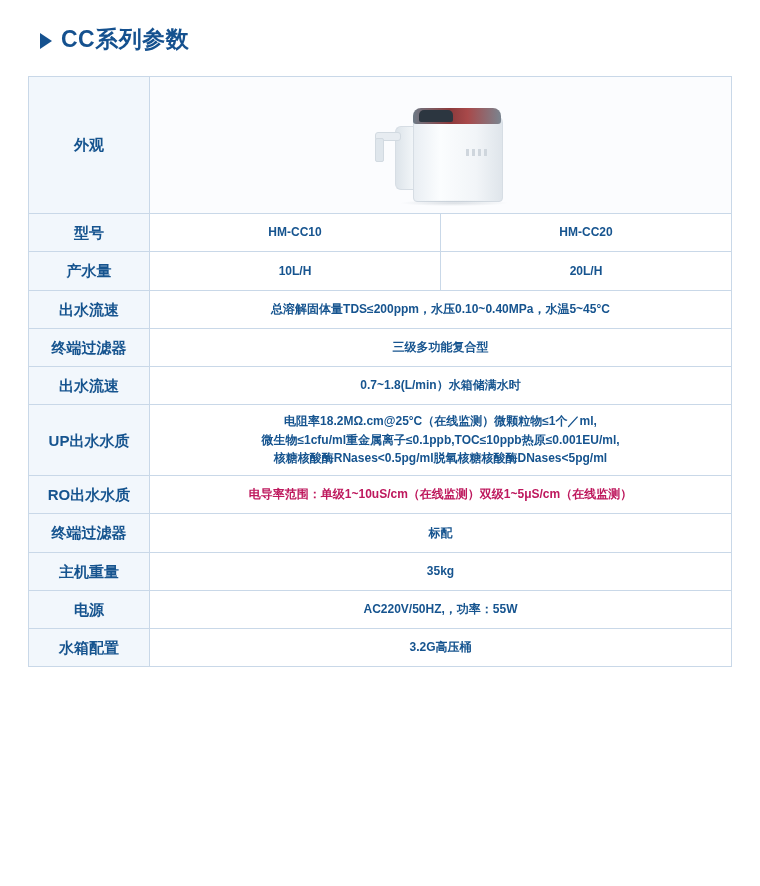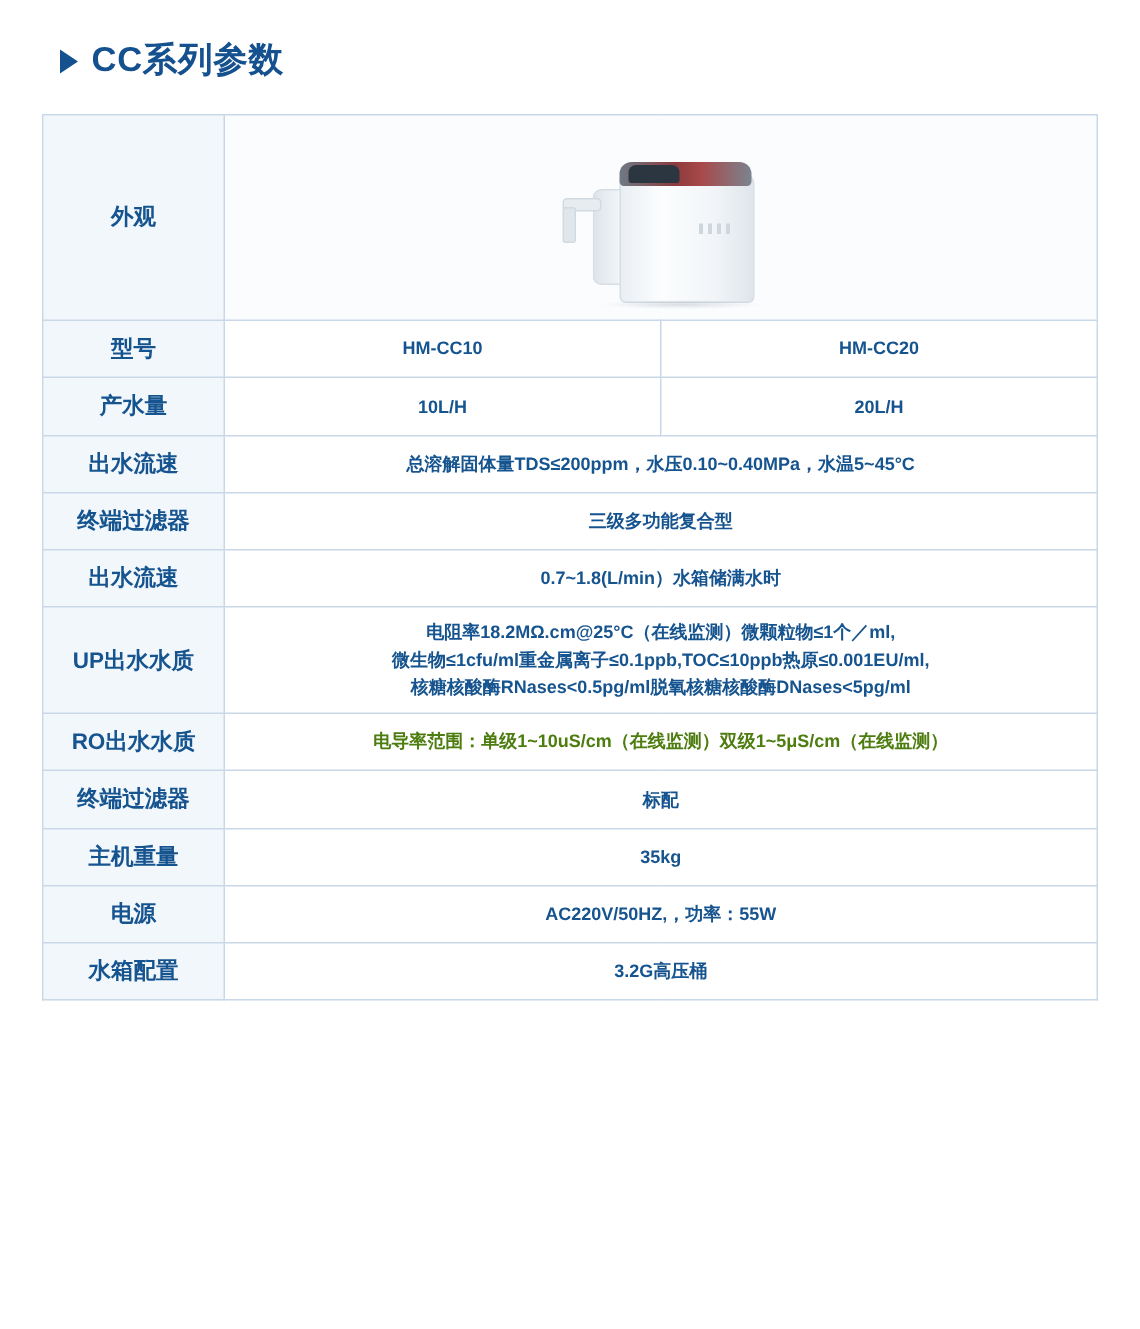--- a/index.html
+++ b/index.html
@@ -61,21 +61,21 @@
     font-size: 15px;
     color: #15518f;
     padding: 9px 4px;
   }
   .value-cell {
     background: #ffffff;
     color: #1d1d1d;
     font-size: 12px;
   }
   .value-cell.blue {
-    color: #4d7c0f;
+    color: #be185d;
   }
   .appearance-cell {
     height: 122px;
     background: #fbfcfe;
     padding: 0;
   }
   .product-wrap {
     display: flex;
     align-items: flex-end;
     justify-content: center;

